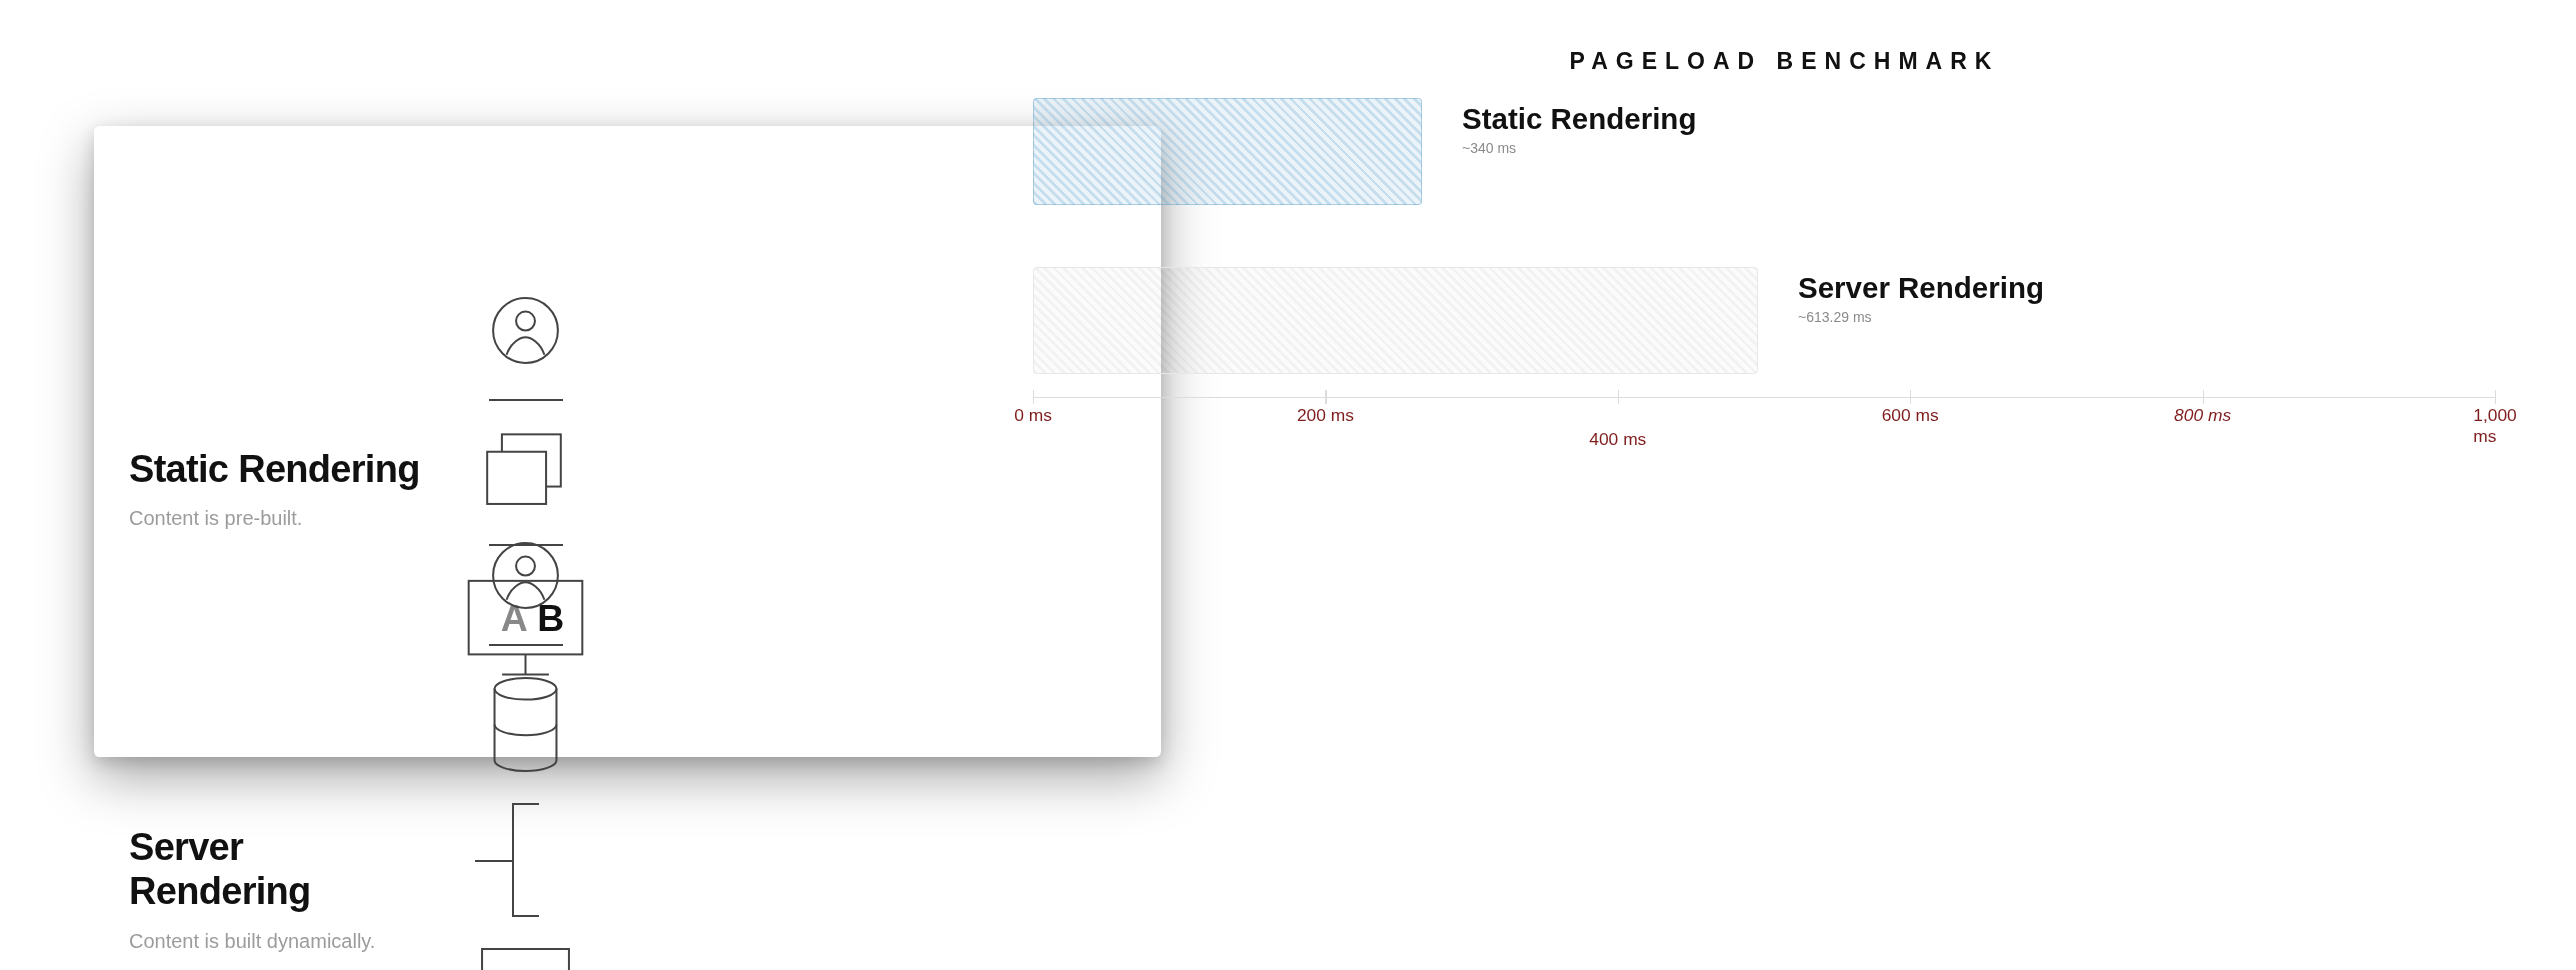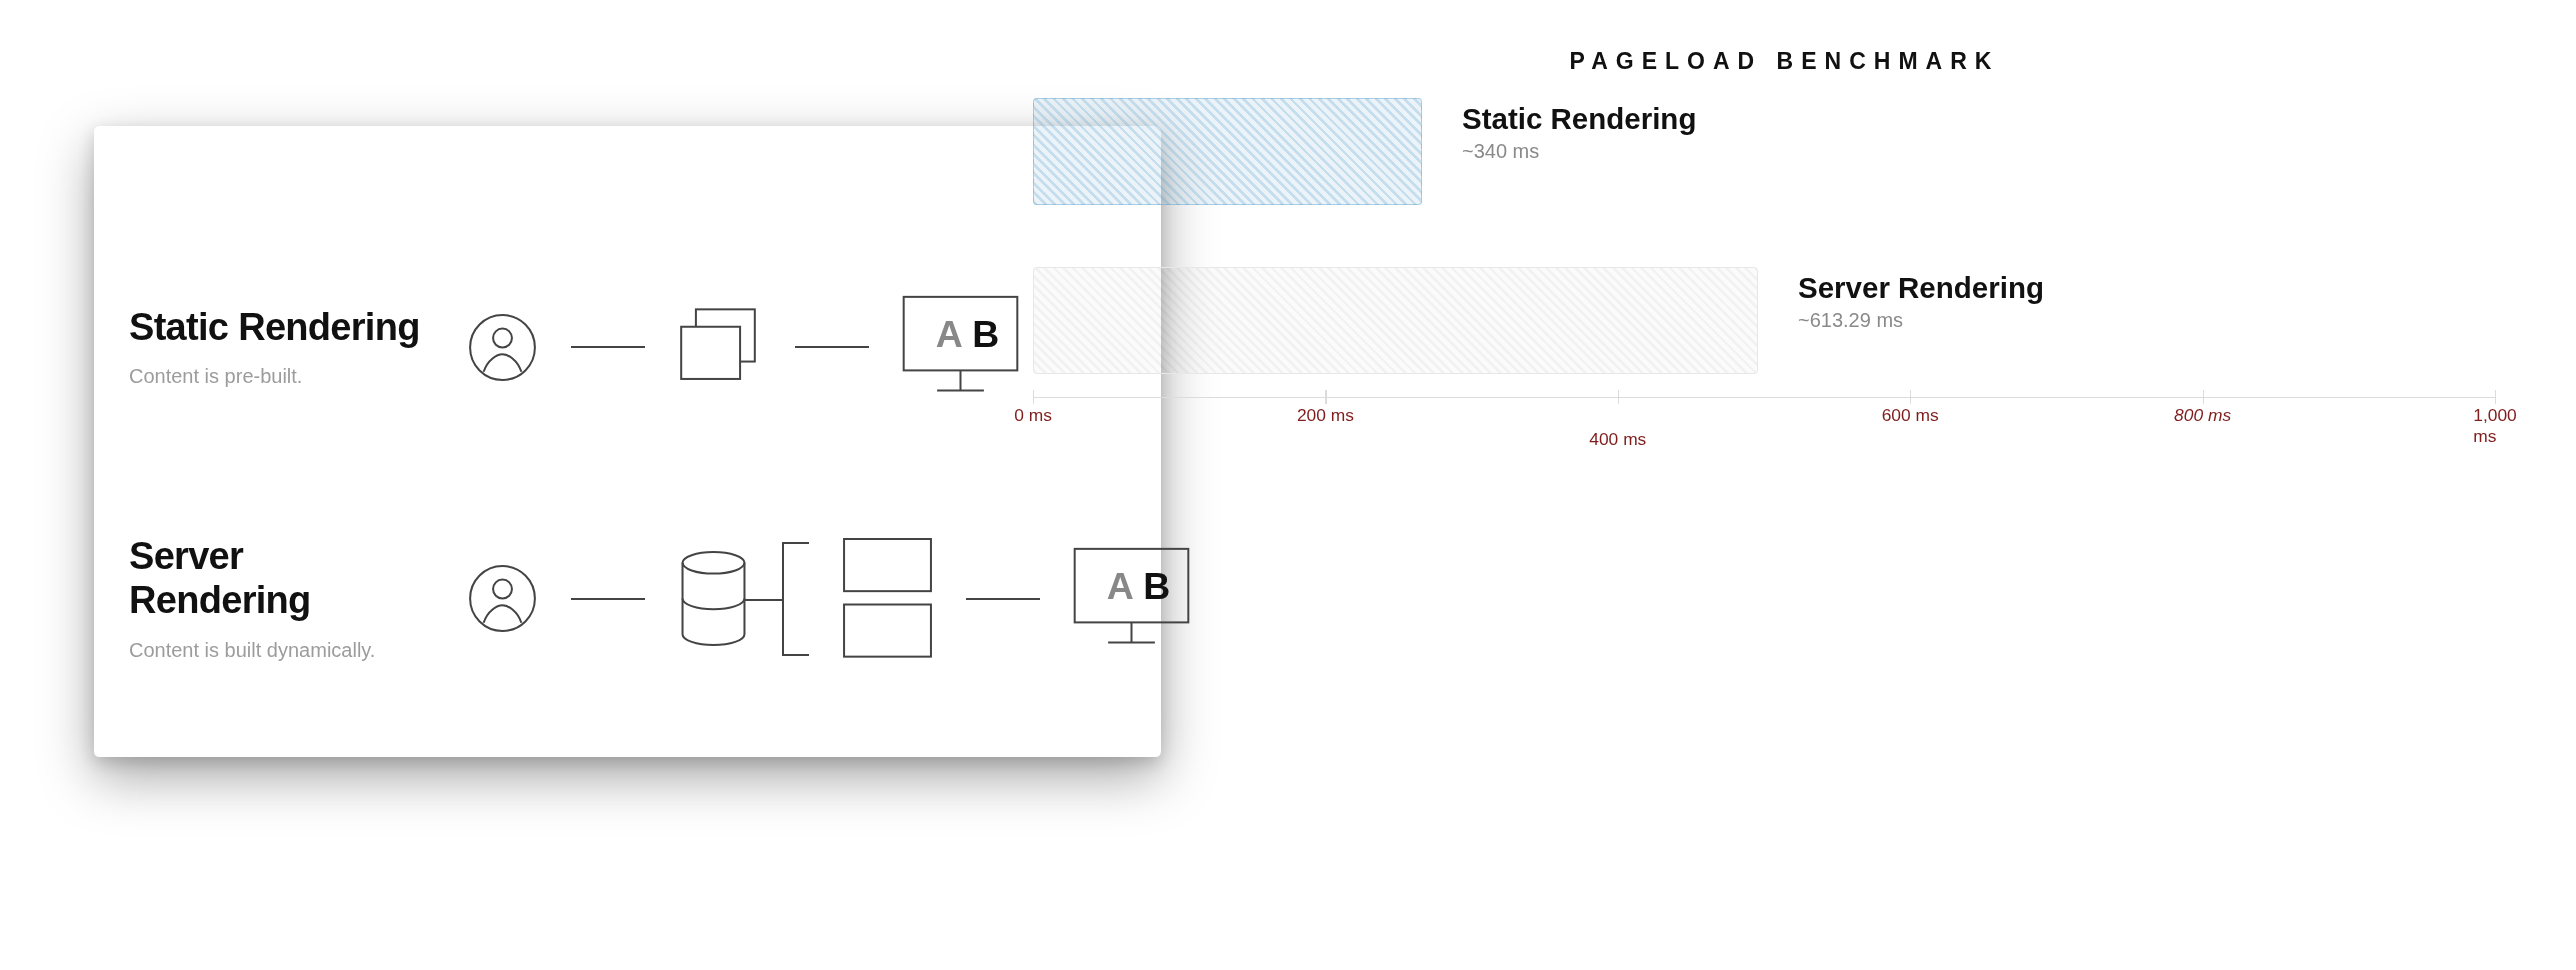--- a/index.html
+++ b/index.html
@@ -22,21 +22,21 @@
     background: #fff;
     border-radius: 5.4px;
     box-shadow: 0 20px 54px rgba(0,0,0,0.35), 0 5.4px 16px rgba(0,0,0,0.15);
   }
   .row { position: absolute; left: 35px; right: 35px; display: flex; align-items: center; gap: 38px; }
   .row1 { top: 164px; }
   .row2 { top: 409px; }
   .labelcol { width: 295px; flex: 0 0 295px; }
   .labelcol .title { font-size: 38px; font-weight: 600; letter-spacing: -0.7px; color: #111; line-height: 1.15; }
   .labelcol .sub   { margin-top: 16px; font-size: 20px; color: #9c9c9c; font-weight: 400; }
-  .flow { display: flex; align-items: center; gap: 28px; }
+  .flow { display: flex; align-items: center; gap: 28px; flex-direction: column; }
   .seg { width: 74px; height: 0; border-top: 2px solid #444; }
   .brkt {
     width: 27px; height: 114px;
     border: 2px solid #444; border-right: none;
     position: relative;
   }
   .brkt::before {
     content: ""; position: absolute; left: -39px; top: 50%; width: 39px; height: 0;
     border-top: 2px solid #444;
   }
@@ -74,21 +74,21 @@
   .bar.server {
     width: 725px;
     background:
       repeating-linear-gradient(45deg, rgba(0,0,0,0.05) 0 2.7px, rgba(0,0,0,0.015) 2.7px 6.7px);
     border: 0.7px solid #e7e7e7;
   }
   .bar-label { position: absolute; top: 4px; }
   .bar-label.static { left: 429px; }
   .bar-label.server { left: 765px; }
   .bar-label .name  { font-size: 29.5px; font-weight: 600; color: #111; }
-  .bar-label .value { margin-top: 4px; font-size: 20px; color: #8a8a8a; font-weight: 400; }
+  .bar-label .value { margin-top: 4px; font-size: 14px; color: #8a8a8a; font-weight: 400; }
 
   .axis {
     position: absolute; left: 0; top: 349px; width: 1462px; height: 114px;
   }
   .axis .line { position: absolute; left: 0; right: 0; top: 0; border-top: 1.3px solid #dcdcdc; }
   .axis .tick { position: absolute; top: -6.7px; width: 1.3px; height: 13.4px; background: #dcdcdc; }
   .axis .ticklabel { position: absolute; top: 8px; transform: translateX(-50%); font-size: 17.4px; color: #7f1d1d; }
 </style>
 </head>
 <body>

